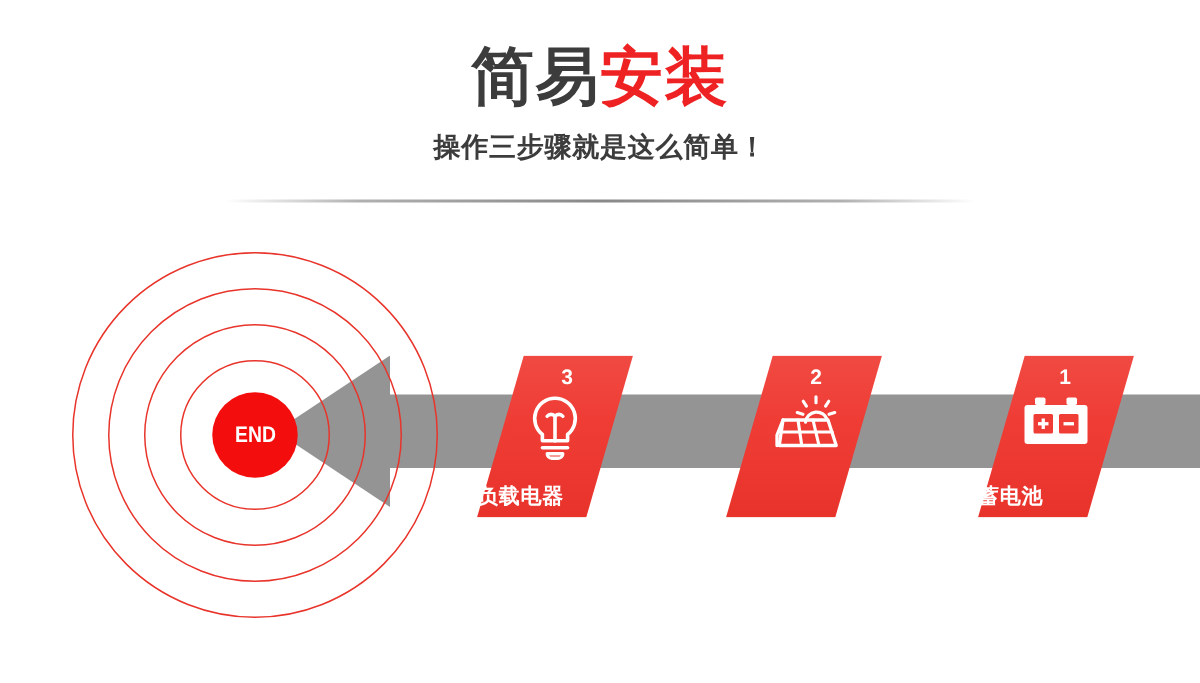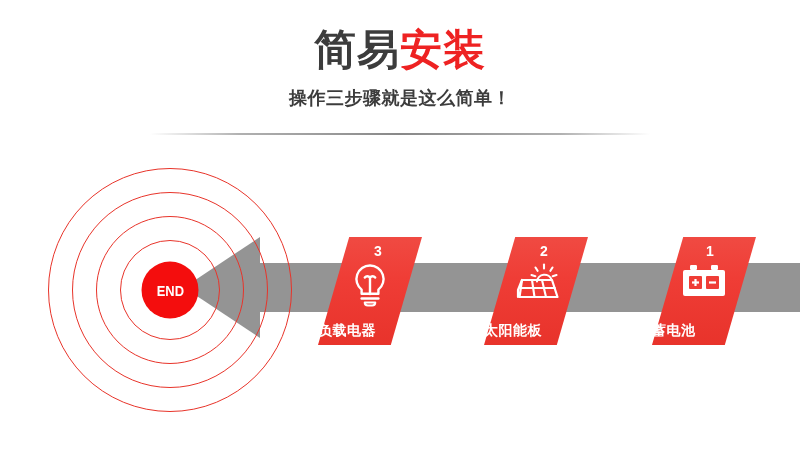--- a/index.html
+++ b/index.html
@@ -31,21 +31,20 @@
     text-align: center;
   }
   .page-title {
     margin: 0;
     padding-top: 26px;
     font-size: 42px;
     line-height: 1.18;
     font-weight: bold;
     letter-spacing: 1px;
     white-space: nowrap;
-    font-family: Liberation Serif, serif;
   }
   .title-dark { color: #3c3c3c; }
   .title-accent { color: #ee2222; }
 
   .page-subtitle {
     margin: 0;
     padding-top: 10px;
     font-size: 18px;
     font-weight: bold;
     color: #3c3c3c;
@@ -250,21 +249,20 @@
 
         <path d="M9 17 h30 l5.5 17 h-38 z" stroke-width="2.2" stroke-linejoin="round"></path>
 
         <path d="M9 17 l-4 10 v7" stroke-width="2.2" stroke-linejoin="round"></path>
 
         <line x1="19" y1="17" x2="21.5" y2="34"></line>
         <line x1="29" y1="17" x2="33" y2="34"></line>
         <line x1="7.2" y1="25" x2="41.8" y2="25"></line>
       </svg>
     </div>
-    <div class="step-label">太阳能板</div>
   </div>
 
   <div class="step step-3">
     <div class="step-shape"></div>
     <div class="step-num">3</div>
     <div class="step-icon">
       <svg width="40" height="44" viewBox="0 0 40 44" fill="none" stroke="#ffffff" stroke-width="2.4" stroke-linecap="round" stroke-linejoin="round">
         <path d="M20 2.5 a13.5 13.5 0 0 1 8.4 24.1 v4.2 h-16.8 v-4.2 A13.5 13.5 0 0 1 20 2.5 z"></path>
         <line x1="11.6" y1="35.5" x2="28.4" y2="35.5"></line>
         <path d="M14.8 39.5 h10.4 a3 3 0 0 1 -3 3 h-4.4 a3 3 0 0 1 -3 -3 z" stroke-width="2.2"></path>

